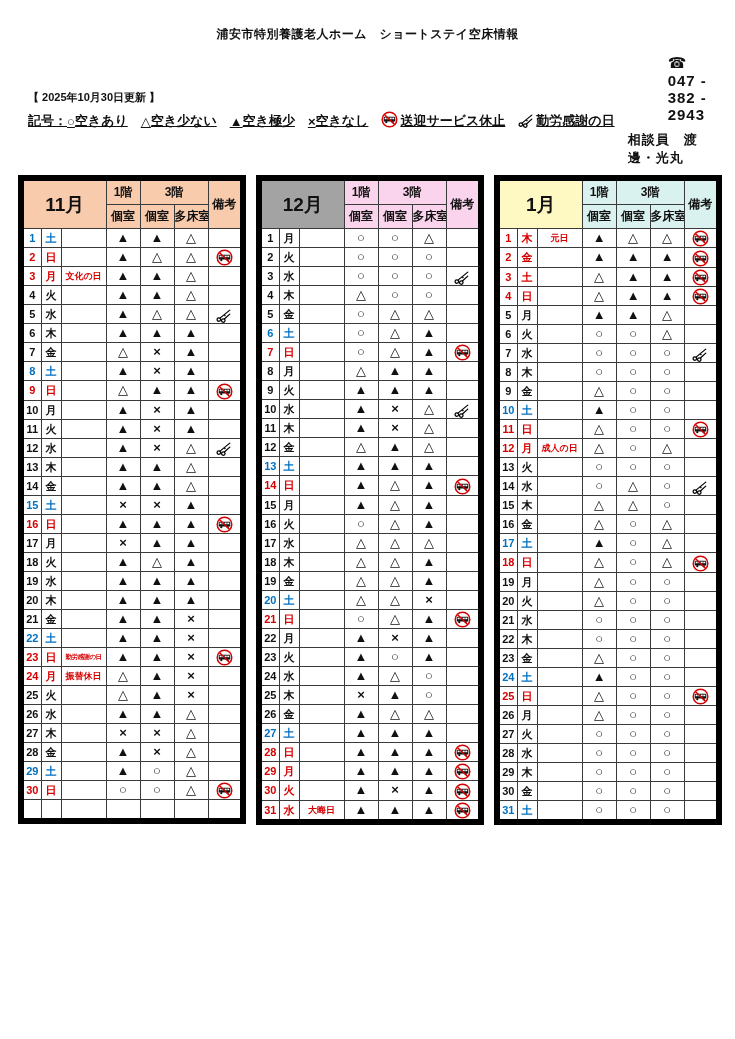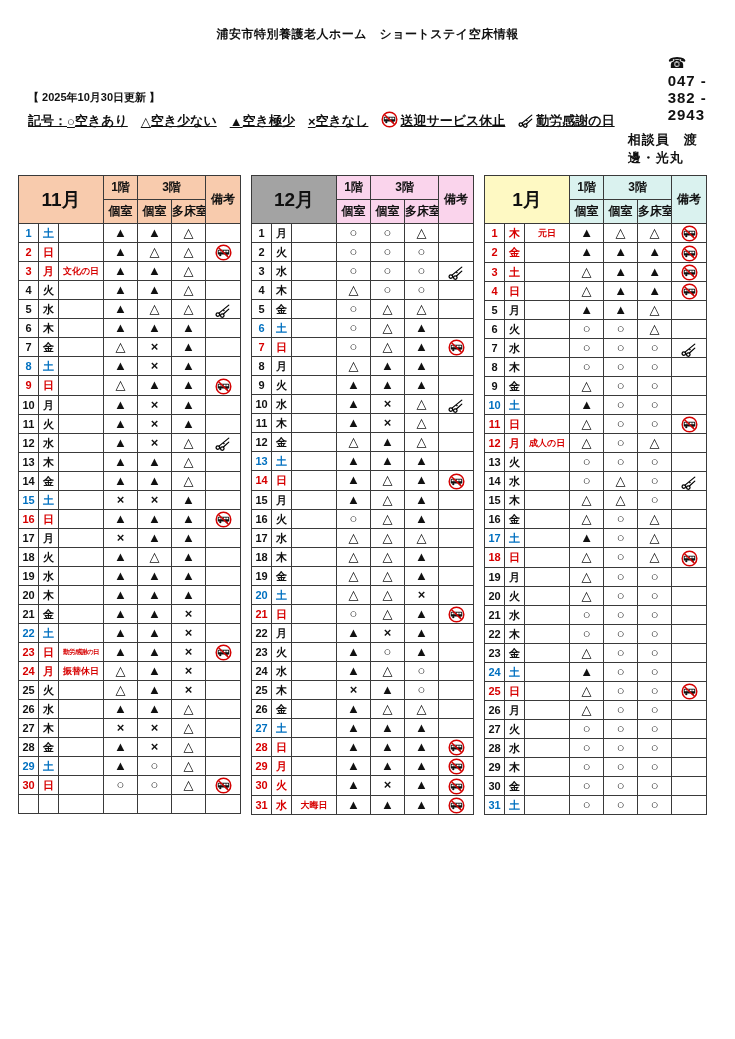--- a/index.html
+++ b/index.html
@@ -25,21 +25,21 @@
   .legend .li svg{margin-right:2px;}
   .contact{text-align:left;}
   .phone{font-size:15px;font-weight:bold;letter-spacing:1px;margin-left:40px;}
   .staff{font-size:13px;font-weight:bold;margin-top:8px;letter-spacing:1px;}
   .tables{
     display:flex;gap:10px;align-items:flex-start;
     margin:8px 0 0 18px;
   }
   table.cal{
     border-collapse:collapse;table-layout:fixed;width:222px;
-    border:1px solid #000000;background:#fff;
+    border:6px solid #000000;background:#fff;
   }
   table.cal th,table.cal td{
     border:1px solid #3a3a3a;padding:0;text-align:center;
     overflow:hidden;white-space:nowrap;
   }
   th.month{font-size:19px;font-weight:bold;height:46px;}
   th.sub{font-size:12px;font-weight:bold;height:23px;}
   td{height:18px;line-height:18px;}
   td.d,td.w{font-size:11px;font-weight:bold;}
   td.h{font-size:9px;font-weight:bold;color:var(--red,#d70000);}

